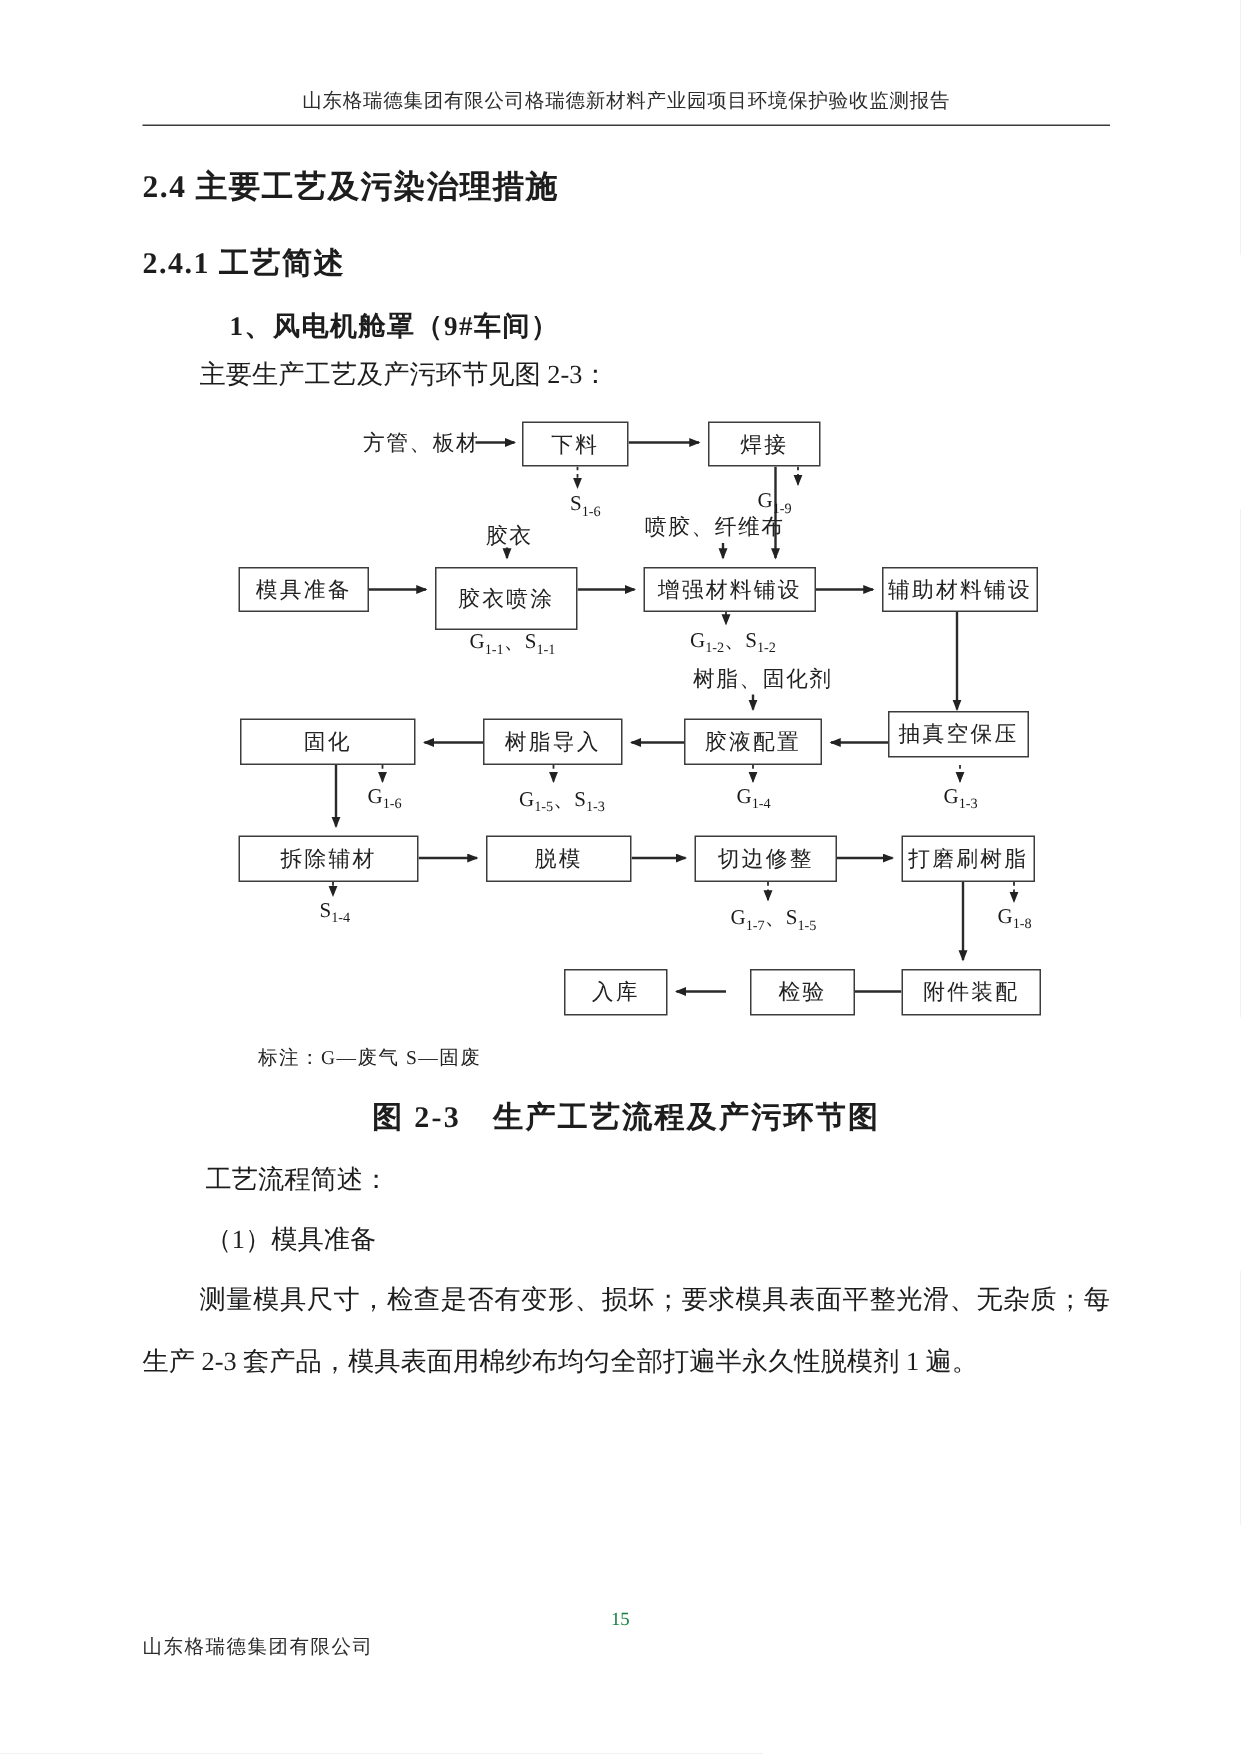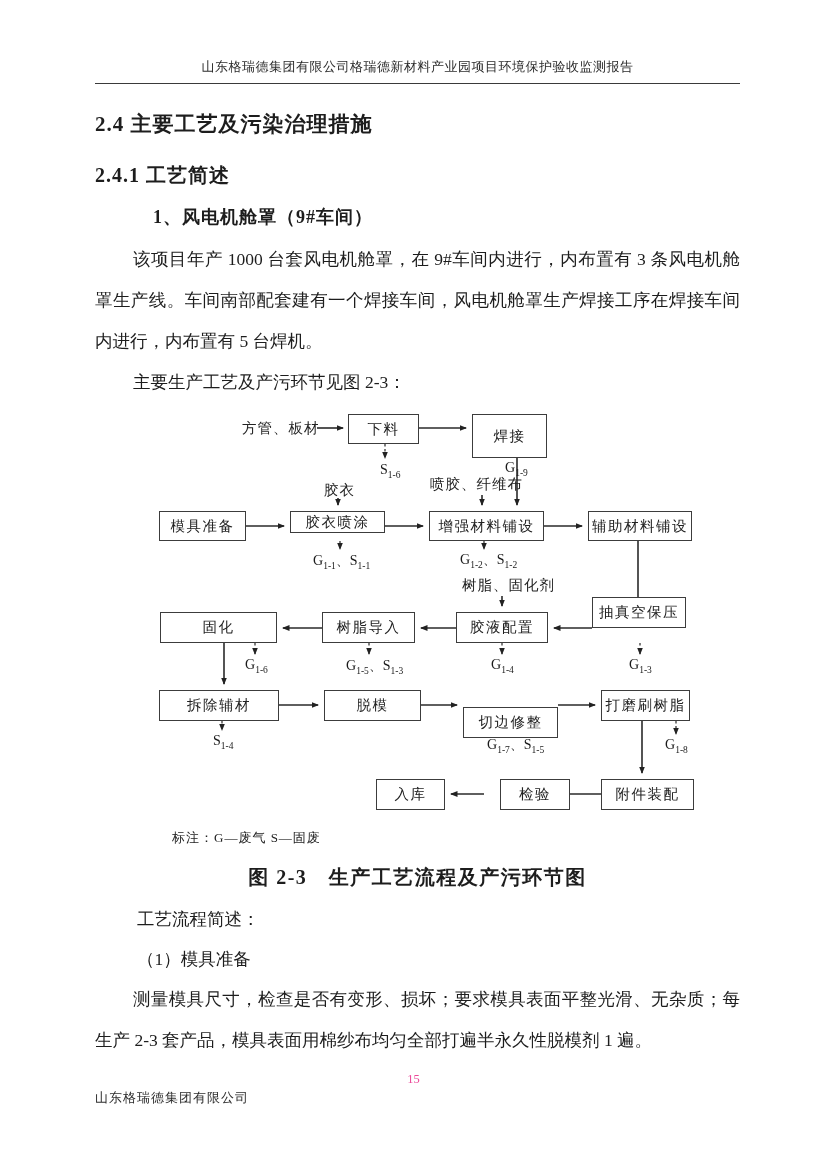--- a/index.html
+++ b/index.html
@@ -71,40 +71,39 @@
     font-size:20px; font-weight:bold;
     margin-top:10px; letter-spacing:1.5px;
   }
 
   .after-p { font-size:17.5px; line-height:40px; margin:0; }
   .after-p.space-top { margin-top:8px; }
   .pad-l { padding-left:42px; }
 
   .page-number {
     position:absolute; bottom:82px; left:0; width:100%;
-    text-align:center; font-size:12.5px; color:#ec4899;
+    text-align:center; font-size:12.5px; color:#15803d;
   }
   .doc-footer {
     position:absolute; bottom:62px; left:95px;
     font-size:13px; color:#2c2c2c; letter-spacing:1px;
   }
 </style>
 </head>
 <body>
 
 <div class="page">
   <div class="content">
 
     <div class="doc-header">山东格瑞德集团有限公司格瑞德新材料产业园项目环境保护验收监测报告</div>
 
     <div class="h1">2.4 主要工艺及污染治理措施</div>
     <div class="h2">2.4.1 工艺简述</div>
     <div class="h3">1、风电机舱罩（9#车间）</div>
 
-    <p class="body-p first indent">该项目年产 1000 台套风电机舱罩，在 9#车间内进行，内布置有 3 条风电机舱罩生产线。车间南部配套建有一个焊接车间，风电机舱罩生产焊接工序在焊接车间内进行，内布置有 5 台焊机。</p>
     <p class="body-p indent">主要生产工艺及产污环节见图 2-3：</p>
 
     <div class="flowchart">
 
       <svg class="fc-arrows" width="650" height="445" viewBox="0 0 650 445">
         <defs>
           <marker id="ah" markerWidth="9" markerHeight="8" refX="6.5" refY="3" orient="auto" markerUnits="userSpaceOnUse">
             <path d="M0,0 L7.5,3 L0,6 z" fill="#222"></path>
           </marker>
         </defs>
@@ -144,32 +143,32 @@
           <line x1="581" y1="312" x2="581" y2="325" marker-end="url(#ah)"></line>
         </g>
       </svg>
 
       <div class="fc-label" style="left:147px; top:10px;">方管、板材</div>
       <div class="fc-label" style="left:229px; top:72px;">胶衣</div>
       <div class="fc-label" style="left:335px; top:66px;">喷胶、纤维布</div>
       <div class="fc-label" style="left:367px; top:167px;">树脂、固化剂</div>
 
       <div class="fc-box" style="left:253px; top:5px;   width:71px;  height:30px;">下料</div>
-      <div class="fc-box" style="left:377px; top:5px;   width:75px;  height:44px;">焊接</div>
+      <div class="fc-box" style="left:377px; top:5px;   width:75px;  height:30px;">焊接</div>
       <div class="fc-box" style="left:64px;  top:102px; width:87px;  height:30px;">模具准备</div>
-      <div class="fc-box" style="left:195px; top:102px; width:95px;  height:22px;">胶衣喷涂</div>
+      <div class="fc-box" style="left:195px; top:102px; width:95px;  height:42px;">胶衣喷涂</div>
       <div class="fc-box" style="left:334px; top:102px; width:115px; height:30px;">增强材料铺设</div>
       <div class="fc-box" style="left:493px; top:102px; width:104px; height:30px;">辅助材料铺设</div>
       <div class="fc-box" style="left:65px;  top:203px; width:117px; height:31px;">固化</div>
       <div class="fc-box" style="left:227px; top:203px; width:93px;  height:31px;">树脂导入</div>
       <div class="fc-box" style="left:361px; top:203px; width:92px;  height:31px;">胶液配置</div>
-      <div class="fc-box" style="left:497px; top:188px; width:94px;  height:31px;">抽真空保压</div>
+      <div class="fc-box" style="left:497px; top:198px; width:94px;  height:31px;">抽真空保压</div>
       <div class="fc-box" style="left:64px;  top:281px; width:120px; height:31px;">拆除辅材</div>
       <div class="fc-box" style="left:229px; top:281px; width:97px;  height:31px;">脱模</div>
-      <div class="fc-box" style="left:368px; top:281px; width:95px;  height:31px;margin-top:17px;">切边修整</div>
+      <div class="fc-box" style="left:368px; top:281px; width:95px;  height:31px;">切边修整</div>
       <div class="fc-box" style="left:506px; top:281px; width:89px;  height:31px;">打磨刷树脂</div>
       <div class="fc-box" style="left:281px; top:370px; width:69px;  height:31px;">入库</div>
       <div class="fc-box" style="left:389px; top:370px; width:70px;  height:31px;margin-left:16px;">检验</div>
       <div class="fc-box" style="left:506px; top:370px; width:93px;  height:31px;">附件装配</div>
 
       <div class="fc-em" style="left:285px; top:53px;"><span>S</span><sub>1-6</sub></div>
       <div class="fc-em" style="left:410px; top:51px;"><span>G</span><sub>1-9</sub></div>
       <div class="fc-em" style="left:218px; top:143px;"><span>G</span><sub>1-1</sub><span>、</span><span>S</span><sub>1-1</sub></div>
       <div class="fc-em" style="left:365px; top:142px;"><span>G</span><sub>1-2</sub><span>、</span><span>S</span><sub>1-2</sub></div>
       <div class="fc-em" style="left:150px; top:248px;"><span>G</span><sub>1-6</sub></div>

